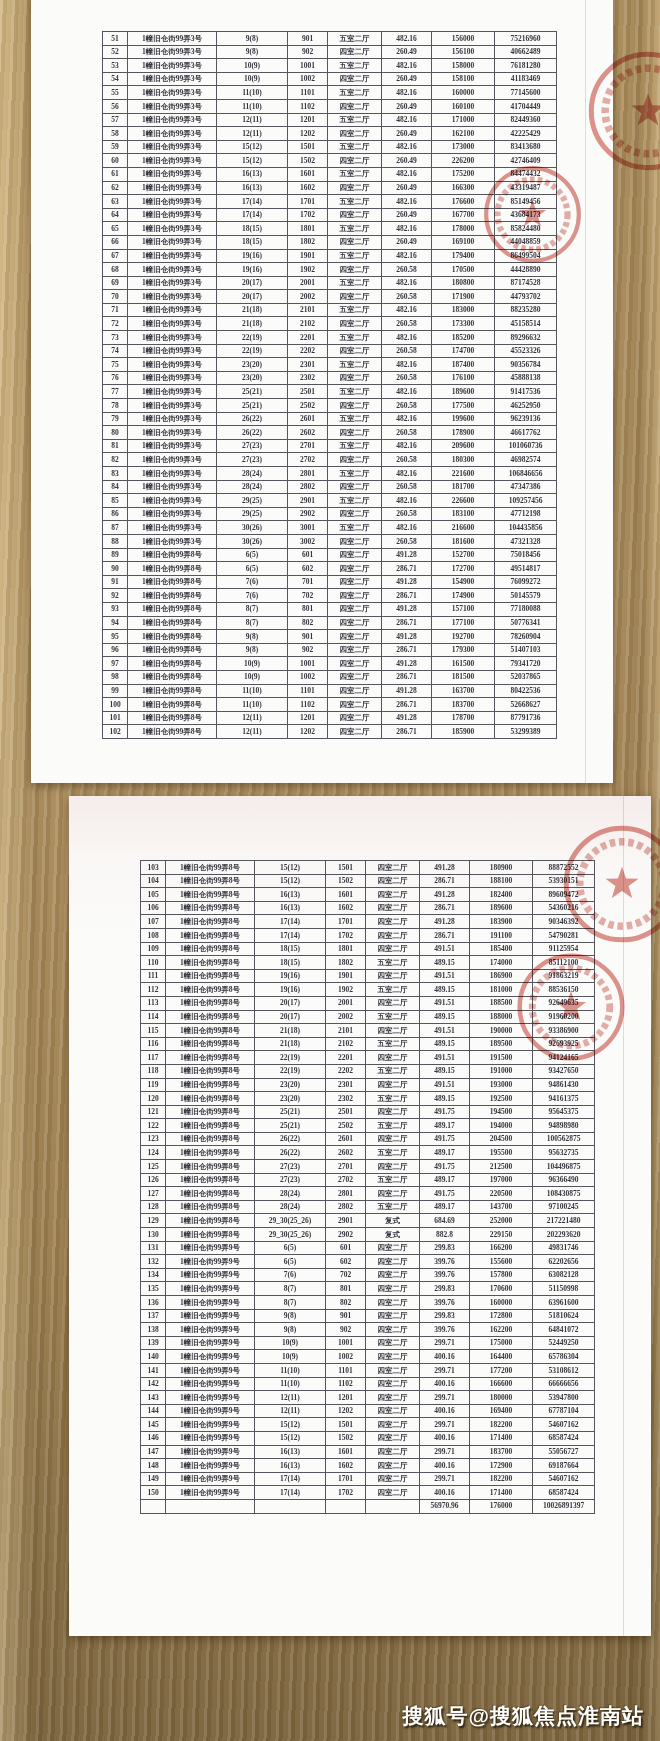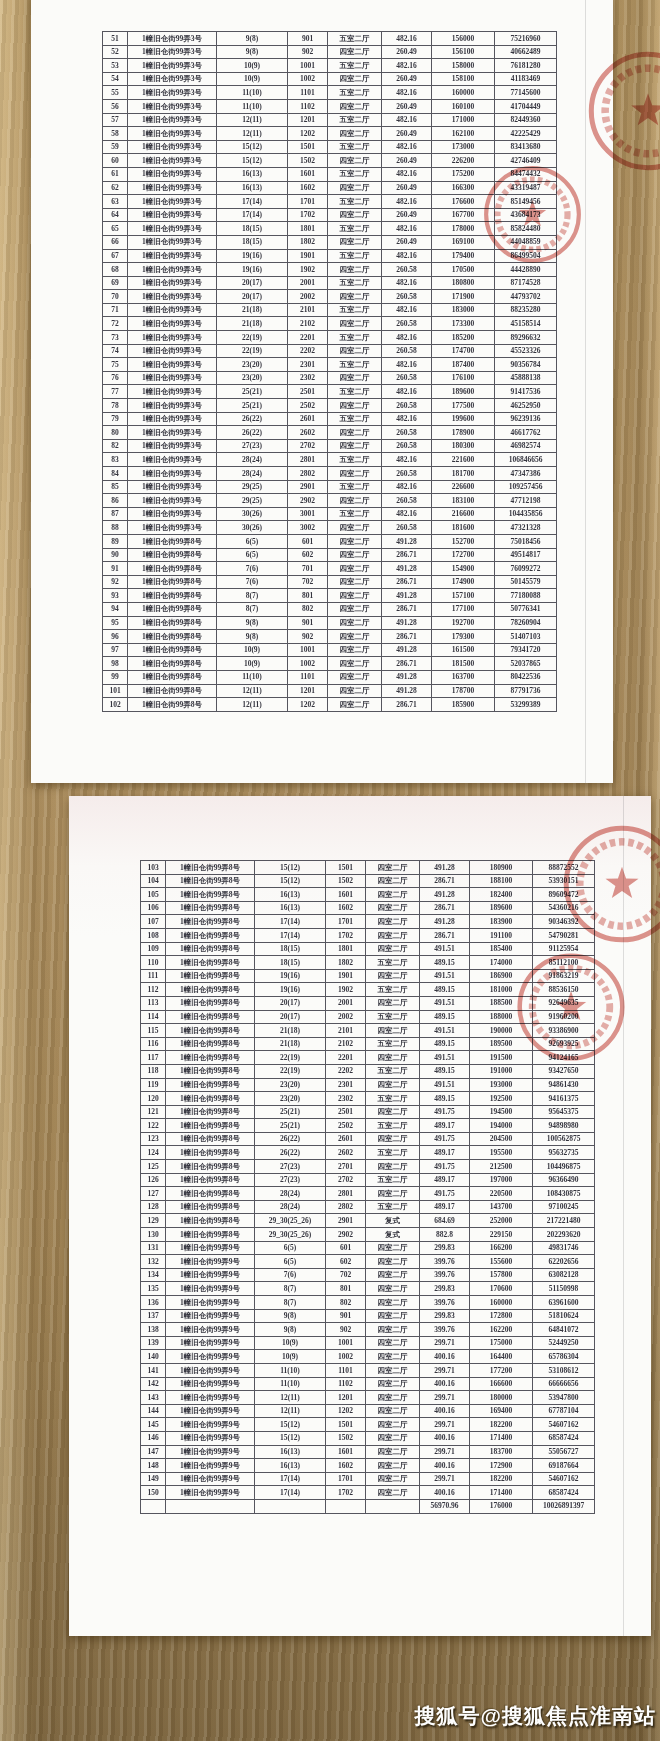--- a/index.html
+++ b/index.html
@@ -38,21 +38,21 @@
   }
   .seal{
     position:absolute;mix-blend-mode:multiply;opacity:.55;filter:blur(.5px);
     pointer-events:none;
   }
   .seal-a{left:585px;top:48px;width:126px;height:126px;}
   .seal-b{left:481px;top:163px;width:103px;height:103px;}
   .seal-c{left:560px;top:822px;width:124px;height:124px;}
   .seal-d{left:514px;top:950px;width:114px;height:114px;}
   .watermark{
-    position:absolute;top:1702px;right:4px;
+    position:absolute;top:1702px;right:16px;
     font-family:"Liberation Sans","DejaVu Sans",sans-serif;
     font-weight:bold;font-size:21px;letter-spacing:1px;color:#fdfdfd;
     text-shadow:1.5px 1.5px 2px rgba(35,25,8,.95), -1px -1px 1px rgba(70,52,22,.55);
   }
 </style>
 </head>
 <body>
 
 <div class="photo">
 
@@ -363,20 +363,30 @@
             <td>80</td>
             <td>1幢旧仓街99弄3号</td>
             <td>26(22)</td>
             <td>2602</td>
             <td>四室二厅</td>
             <td>260.58</td>
             <td>178900</td>
             <td>46617762</td>
           </tr>
           <tr>
+            <td>81</td>
+            <td>1幢旧仓街99弄3号</td>
+            <td>27(23)</td>
+            <td>2701</td>
+            <td>五室二厅</td>
+            <td>482.16</td>
+            <td>209600</td>
+            <td>101060736</td>
+          </tr>
+          <tr>
             <td>82</td>
             <td>1幢旧仓街99弄3号</td>
             <td>27(23)</td>
             <td>2702</td>
             <td>四室二厅</td>
             <td>260.58</td>
             <td>180300</td>
             <td>46982574</td>
           </tr>
           <tr>
@@ -541,20 +551,30 @@
           </tr>
           <tr>
             <td>99</td>
             <td>1幢旧仓街99弄8号</td>
             <td>11(10)</td>
             <td>1101</td>
             <td>四室二厅</td>
             <td>491.28</td>
             <td>163700</td>
             <td>80422536</td>
+          </tr>
+          <tr>
+            <td>100</td>
+            <td>1幢旧仓街99弄8号</td>
+            <td>11(10)</td>
+            <td>1102</td>
+            <td>四室二厅</td>
+            <td>286.71</td>
+            <td>183700</td>
+            <td>52668627</td>
           </tr>
           <tr>
             <td>101</td>
             <td>1幢旧仓街99弄8号</td>
             <td>12(11)</td>
             <td>1201</td>
             <td>四室二厅</td>
             <td>491.28</td>
             <td>178700</td>
             <td>87791736</td>

